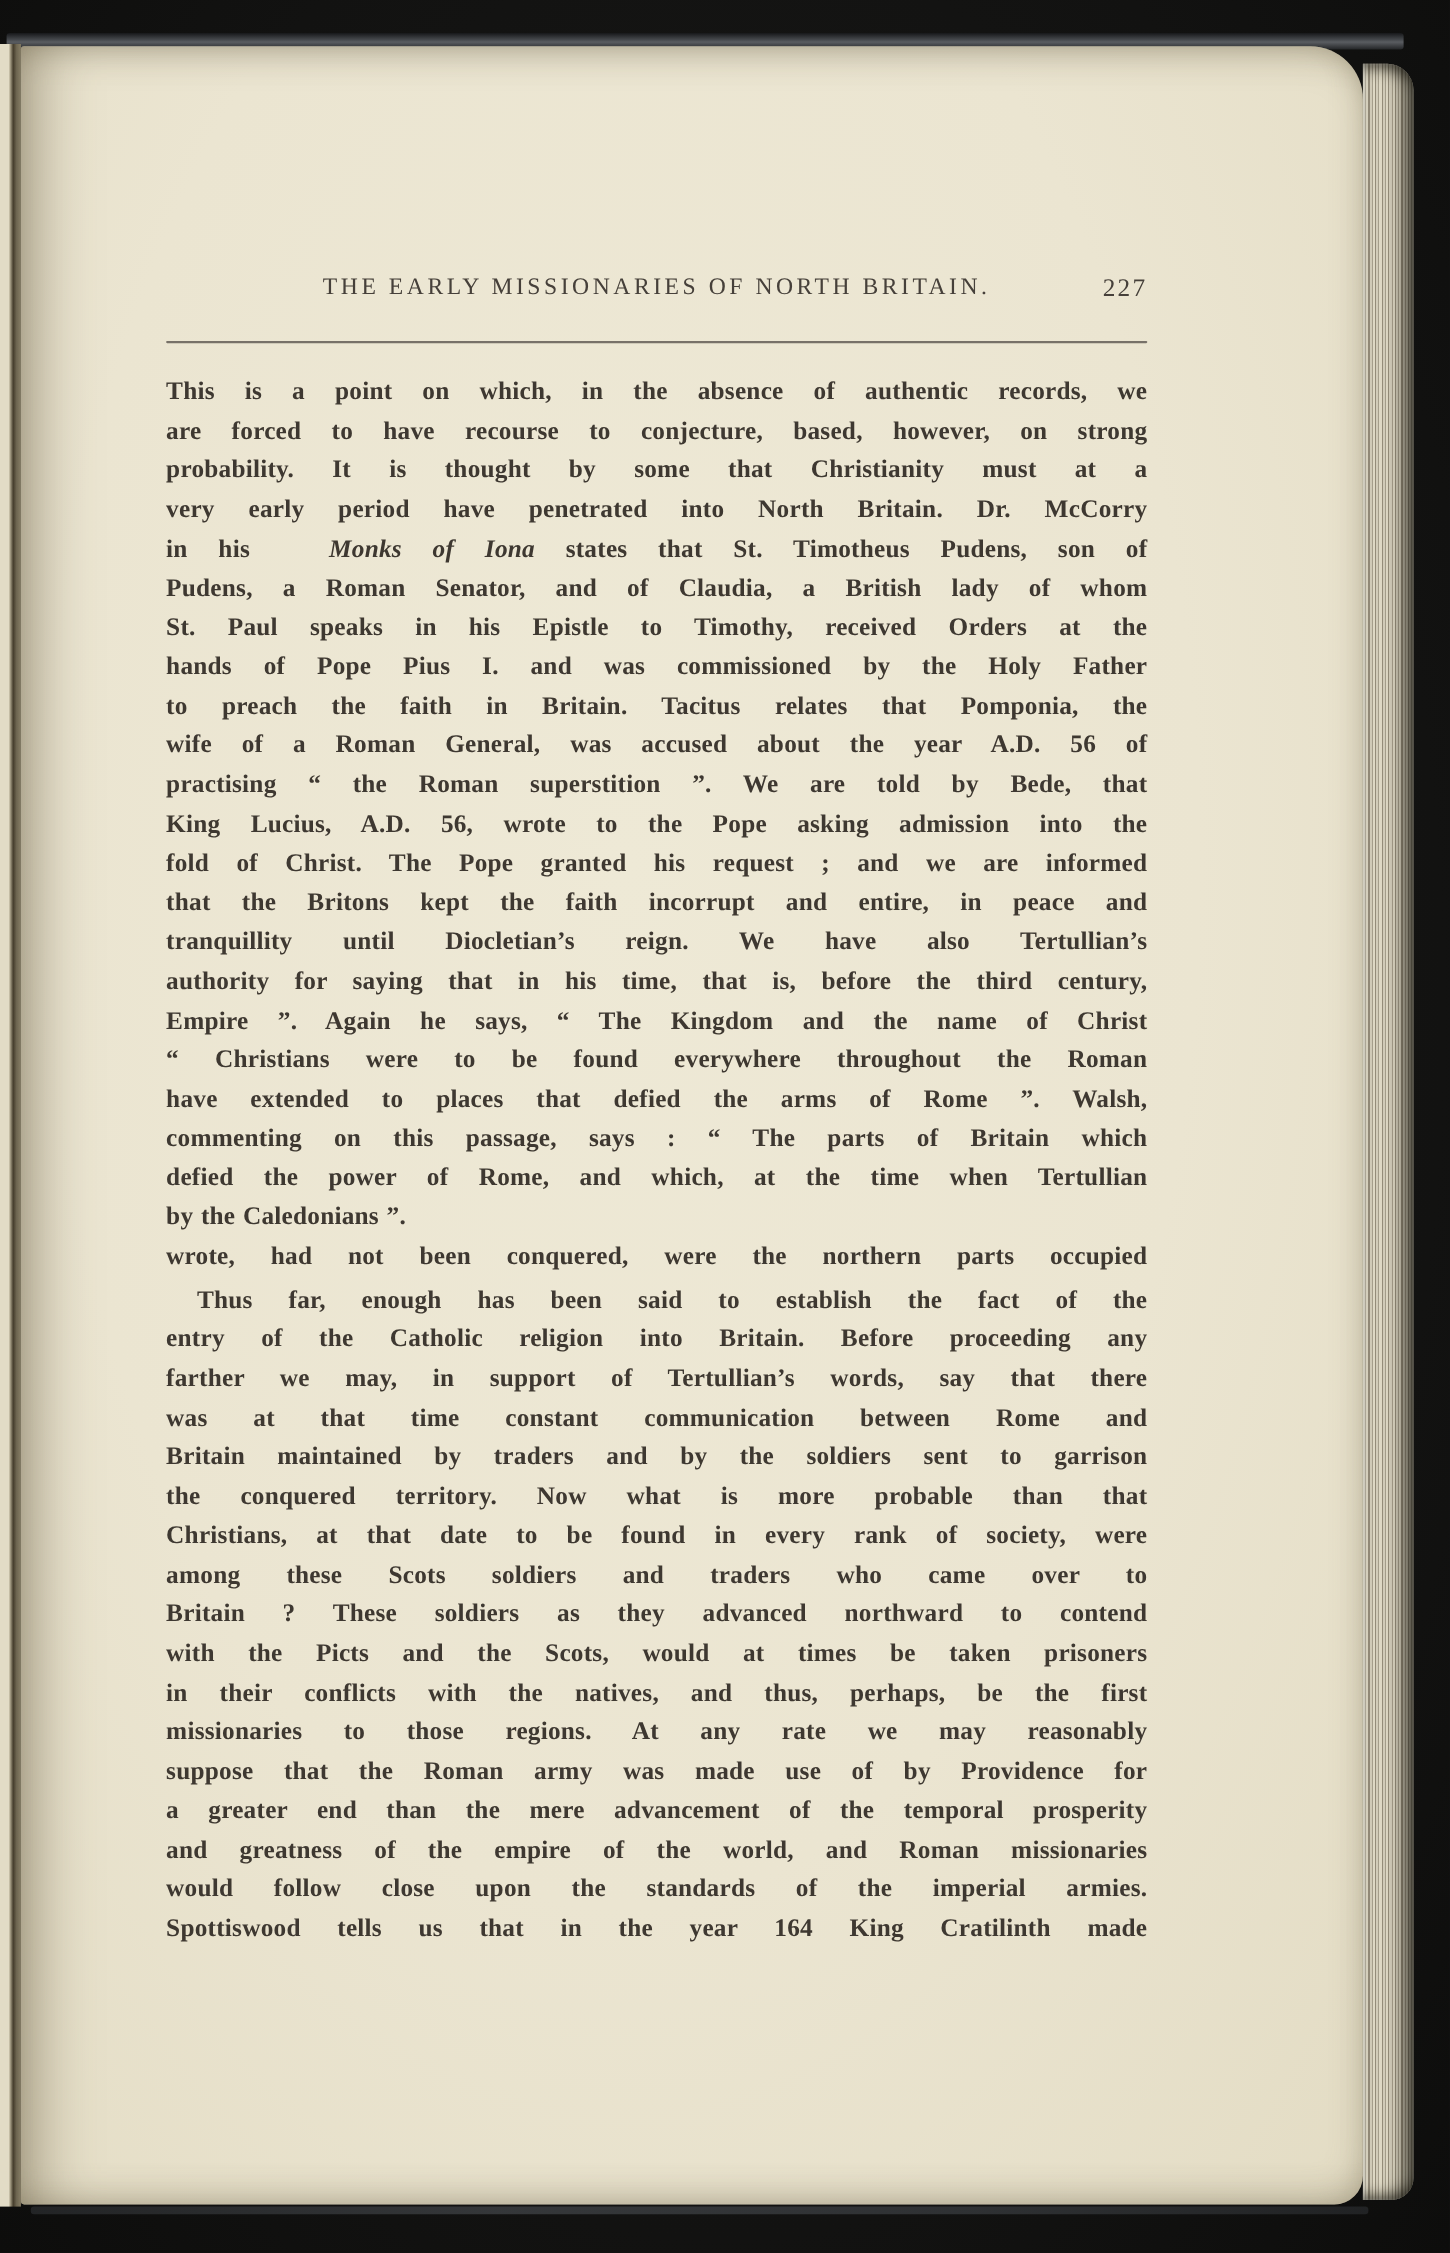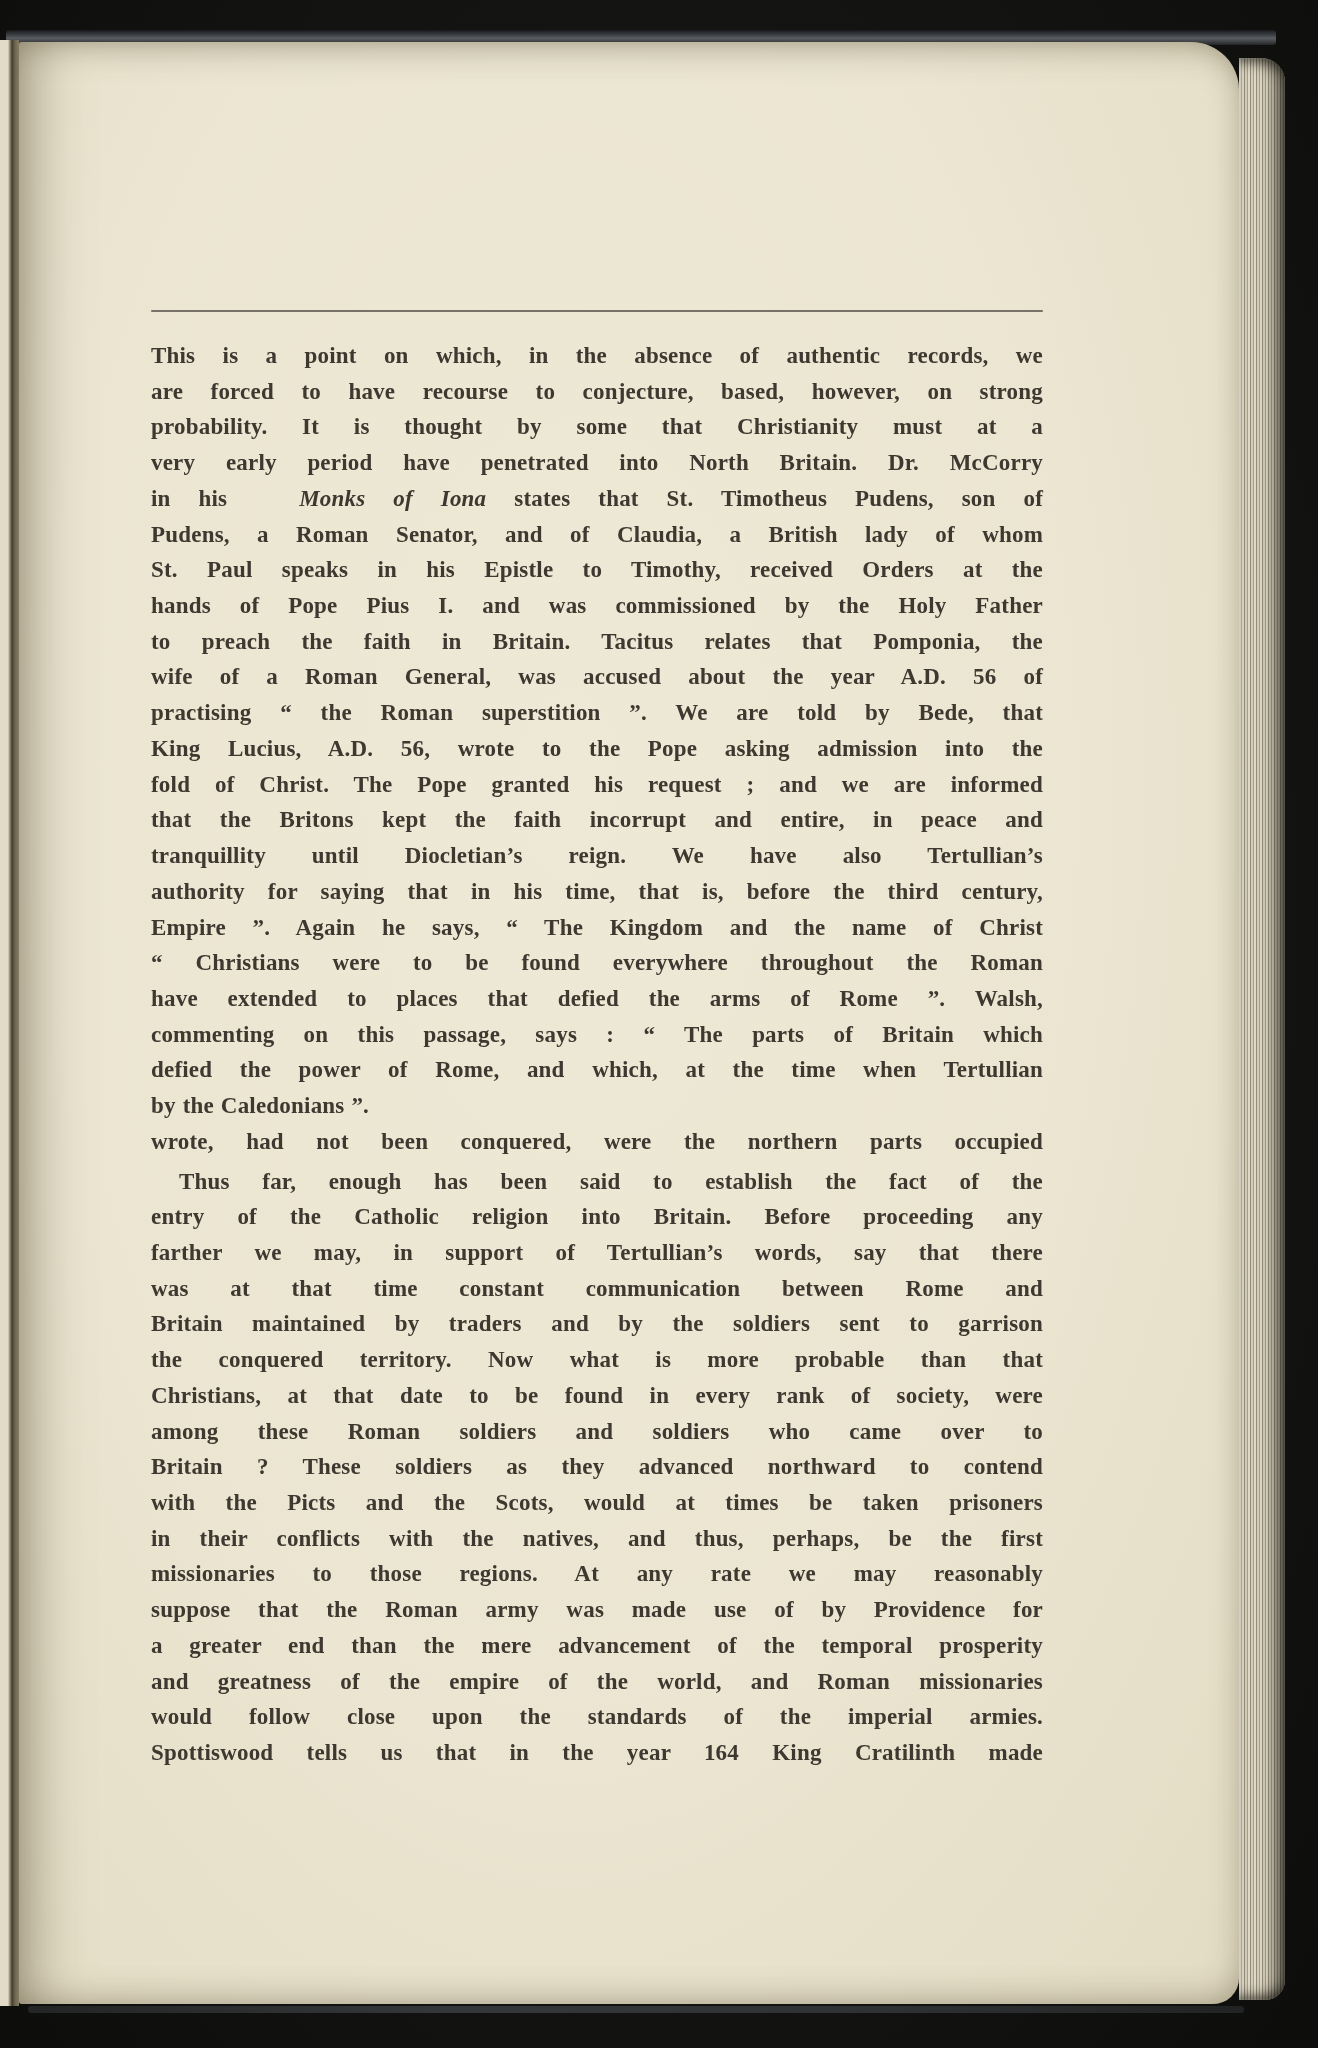--- a/index.html
+++ b/index.html
@@ -88,20 +88,24 @@
 
 <div class="scene">
 
   <div class="cover-top-edge"></div>
   <div class="left-sliver"></div>
   <div class="fore-edge"></div>
   <div class="cover-bottom-edge"></div>
 
   <div class="page">
 
+    <div class="header">
+      <div class="header-title">THE EARLY MISSIONARIES OF NORTH BRITAIN.</div>
+      <div class="folio">227</div>
+    </div>
     <div class="header-rule"></div>
 
     <div class="text-block">
 
       <div class="para-1">
         <div class="tl">This is a point on which, in the absence of authentic records, we</div>
         <div class="tl">are forced to have recourse to conjecture, based, however, on strong</div>
         <div class="tl">probability. It is thought by some that Christianity must at a</div>
         <div class="tl">very early period have penetrated into North Britain. Dr. McCorry</div>
         <div class="tl"><span>in his </span><em>Monks of Iona</em><span> states that St. Timotheus Pudens, son of</span></div>
@@ -126,21 +130,21 @@
       </div>
 
       <div class="para-2">
         <div class="tl indent">Thus far, enough has been said to establish the fact of the</div>
         <div class="tl">entry of the Catholic religion into Britain. Before proceeding any</div>
         <div class="tl">farther we may, in support of Tertullian’s words, say that there</div>
         <div class="tl">was at that time constant communication between Rome and</div>
         <div class="tl">Britain maintained by traders and by the soldiers sent to garrison</div>
         <div class="tl">the conquered territory. Now what is more probable than that</div>
         <div class="tl">Christians, at that date to be found in every rank of society, were</div>
-        <div class="tl">among these Roman soldiers and soldiers who came over to</div>
+        <div class="tl">among these Scots soldiers and traders who came over to</div>
         <div class="tl">Britain ? These soldiers as they advanced northward to contend</div>
         <div class="tl">with the Picts and the Scots, would at times be taken prisoners</div>
         <div class="tl">in their conflicts with the natives, and thus, perhaps, be the first</div>
         <div class="tl">missionaries to those regions. At any rate we may reasonably</div>
         <div class="tl">suppose that the Roman army was made use of by Providence for</div>
         <div class="tl">a greater end than the mere advancement of the temporal prosperity</div>
         <div class="tl">and greatness of the empire of the world, and Roman missionaries</div>
         <div class="tl">would follow close upon the standards of the imperial armies.</div>
         <div class="tl">Spottiswood tells us that in the year 164 King Cratilinth made</div>
       </div>

